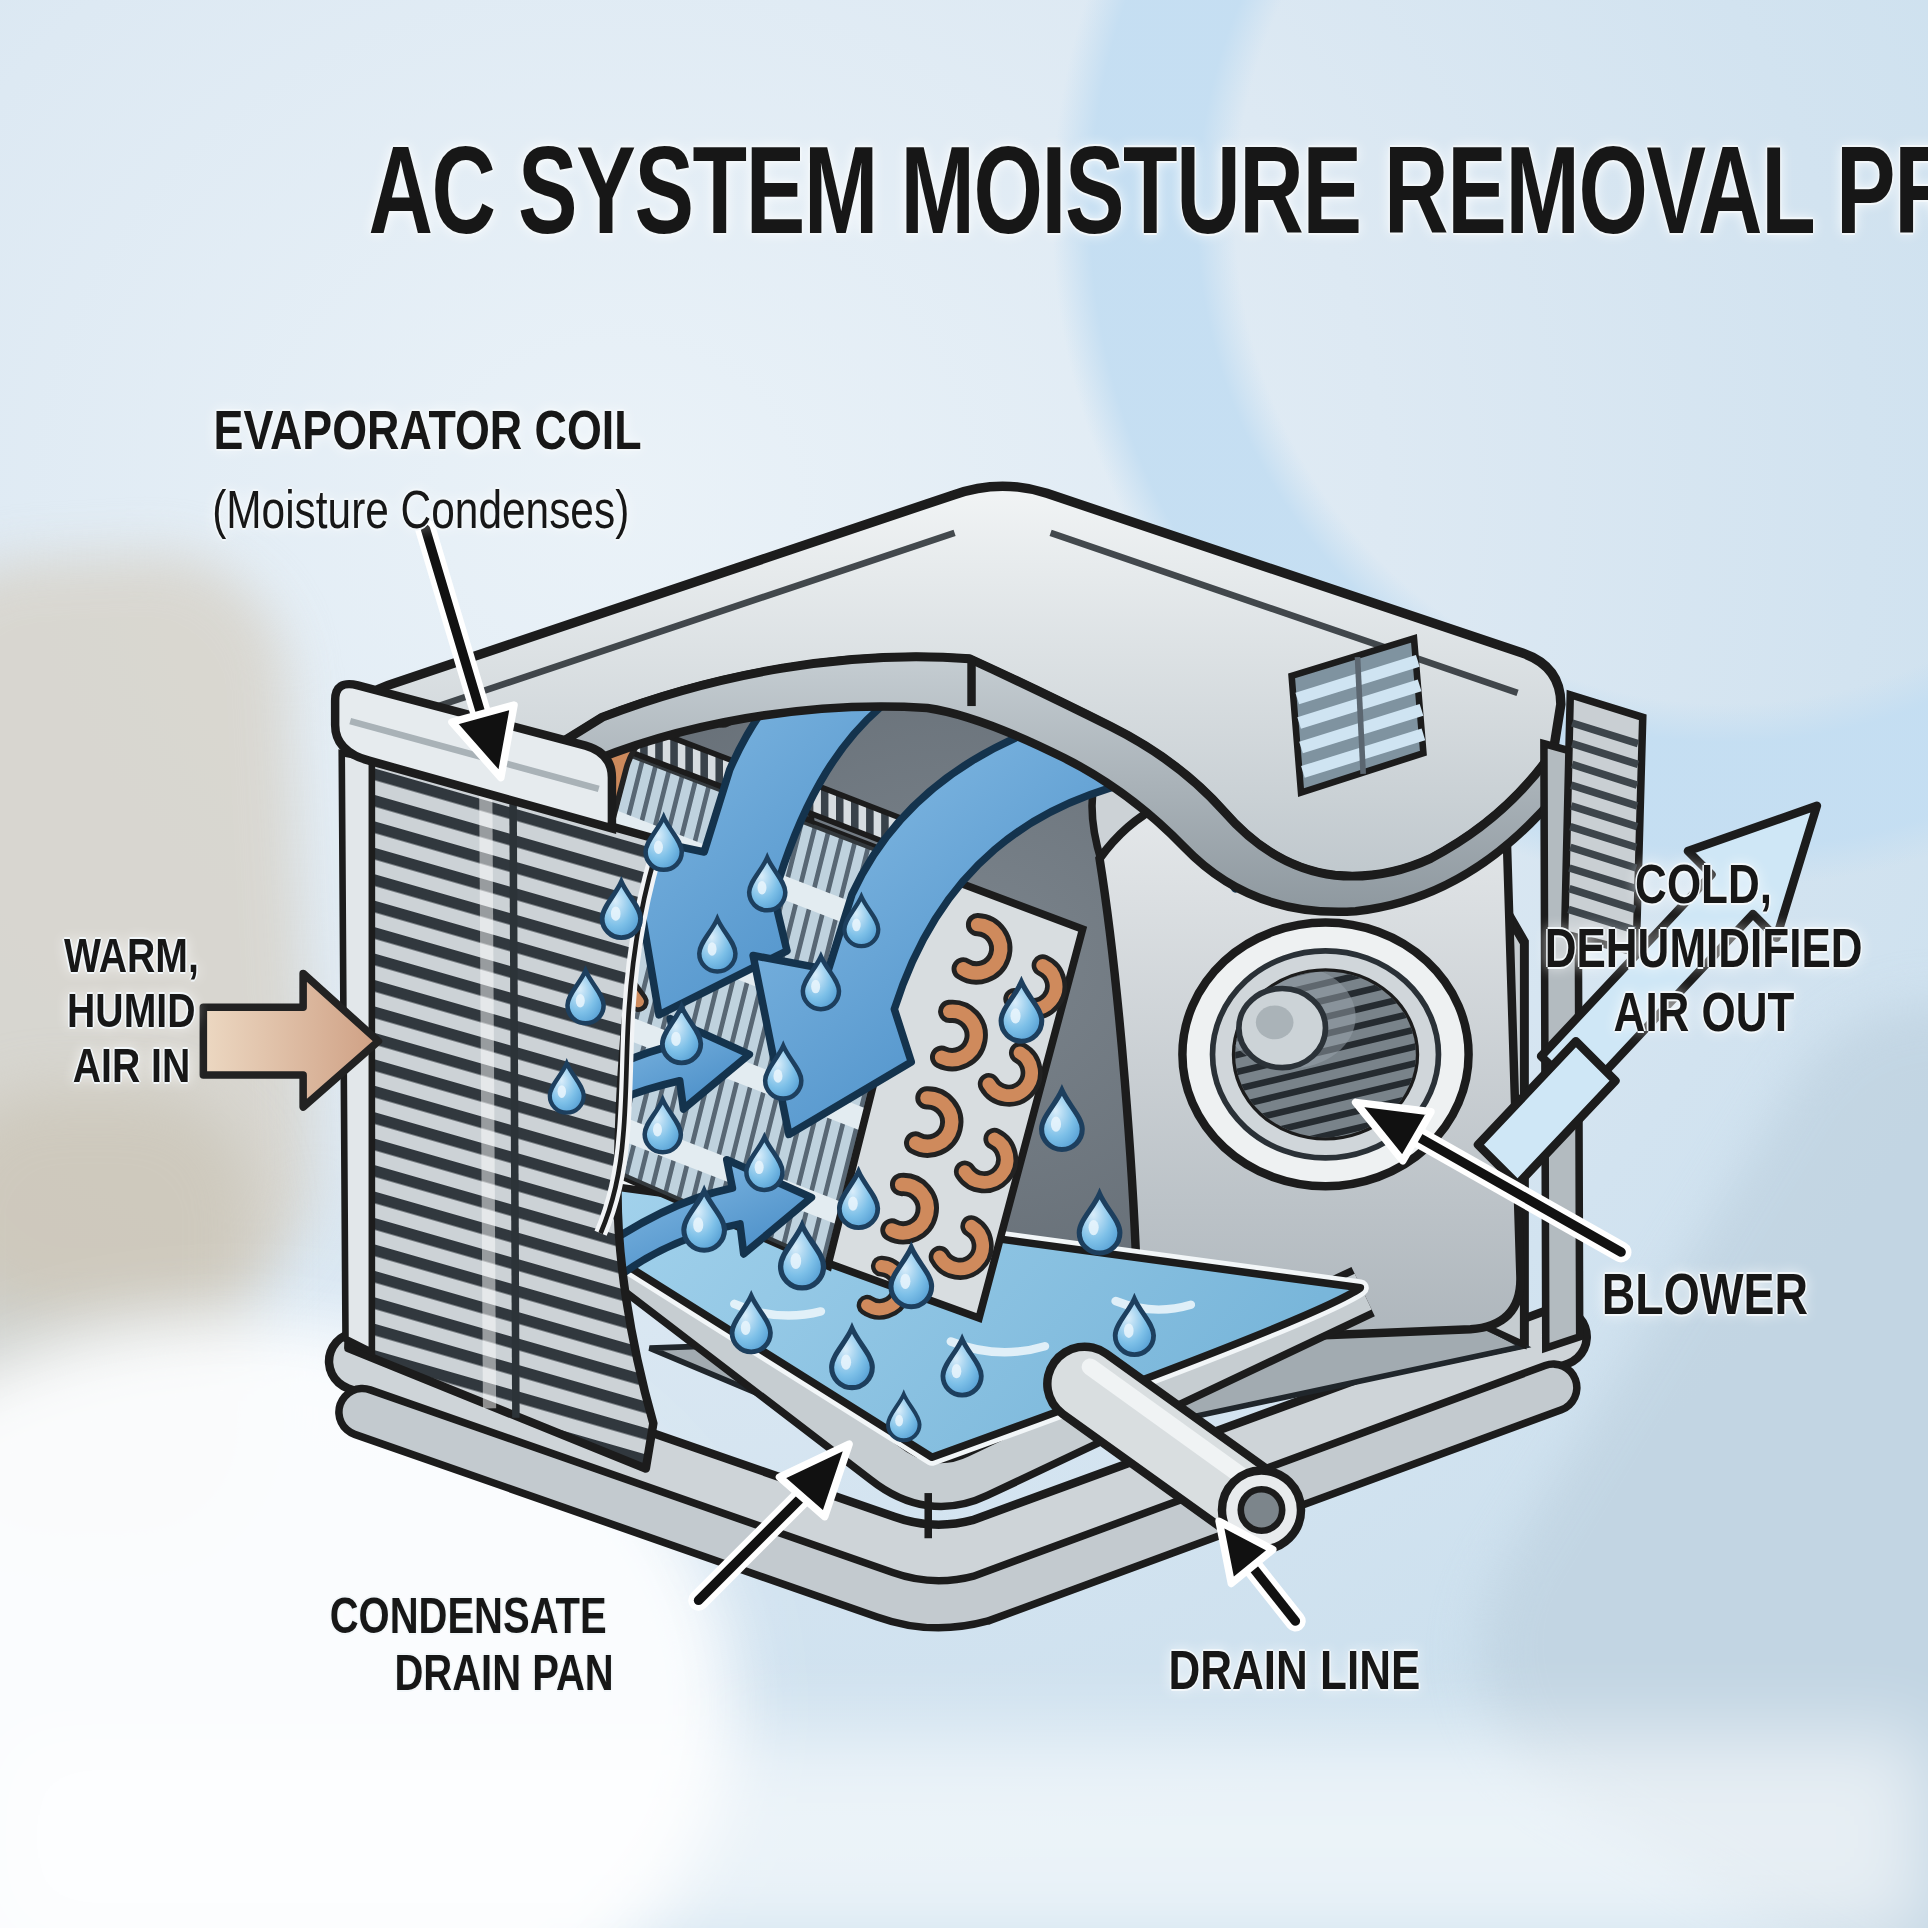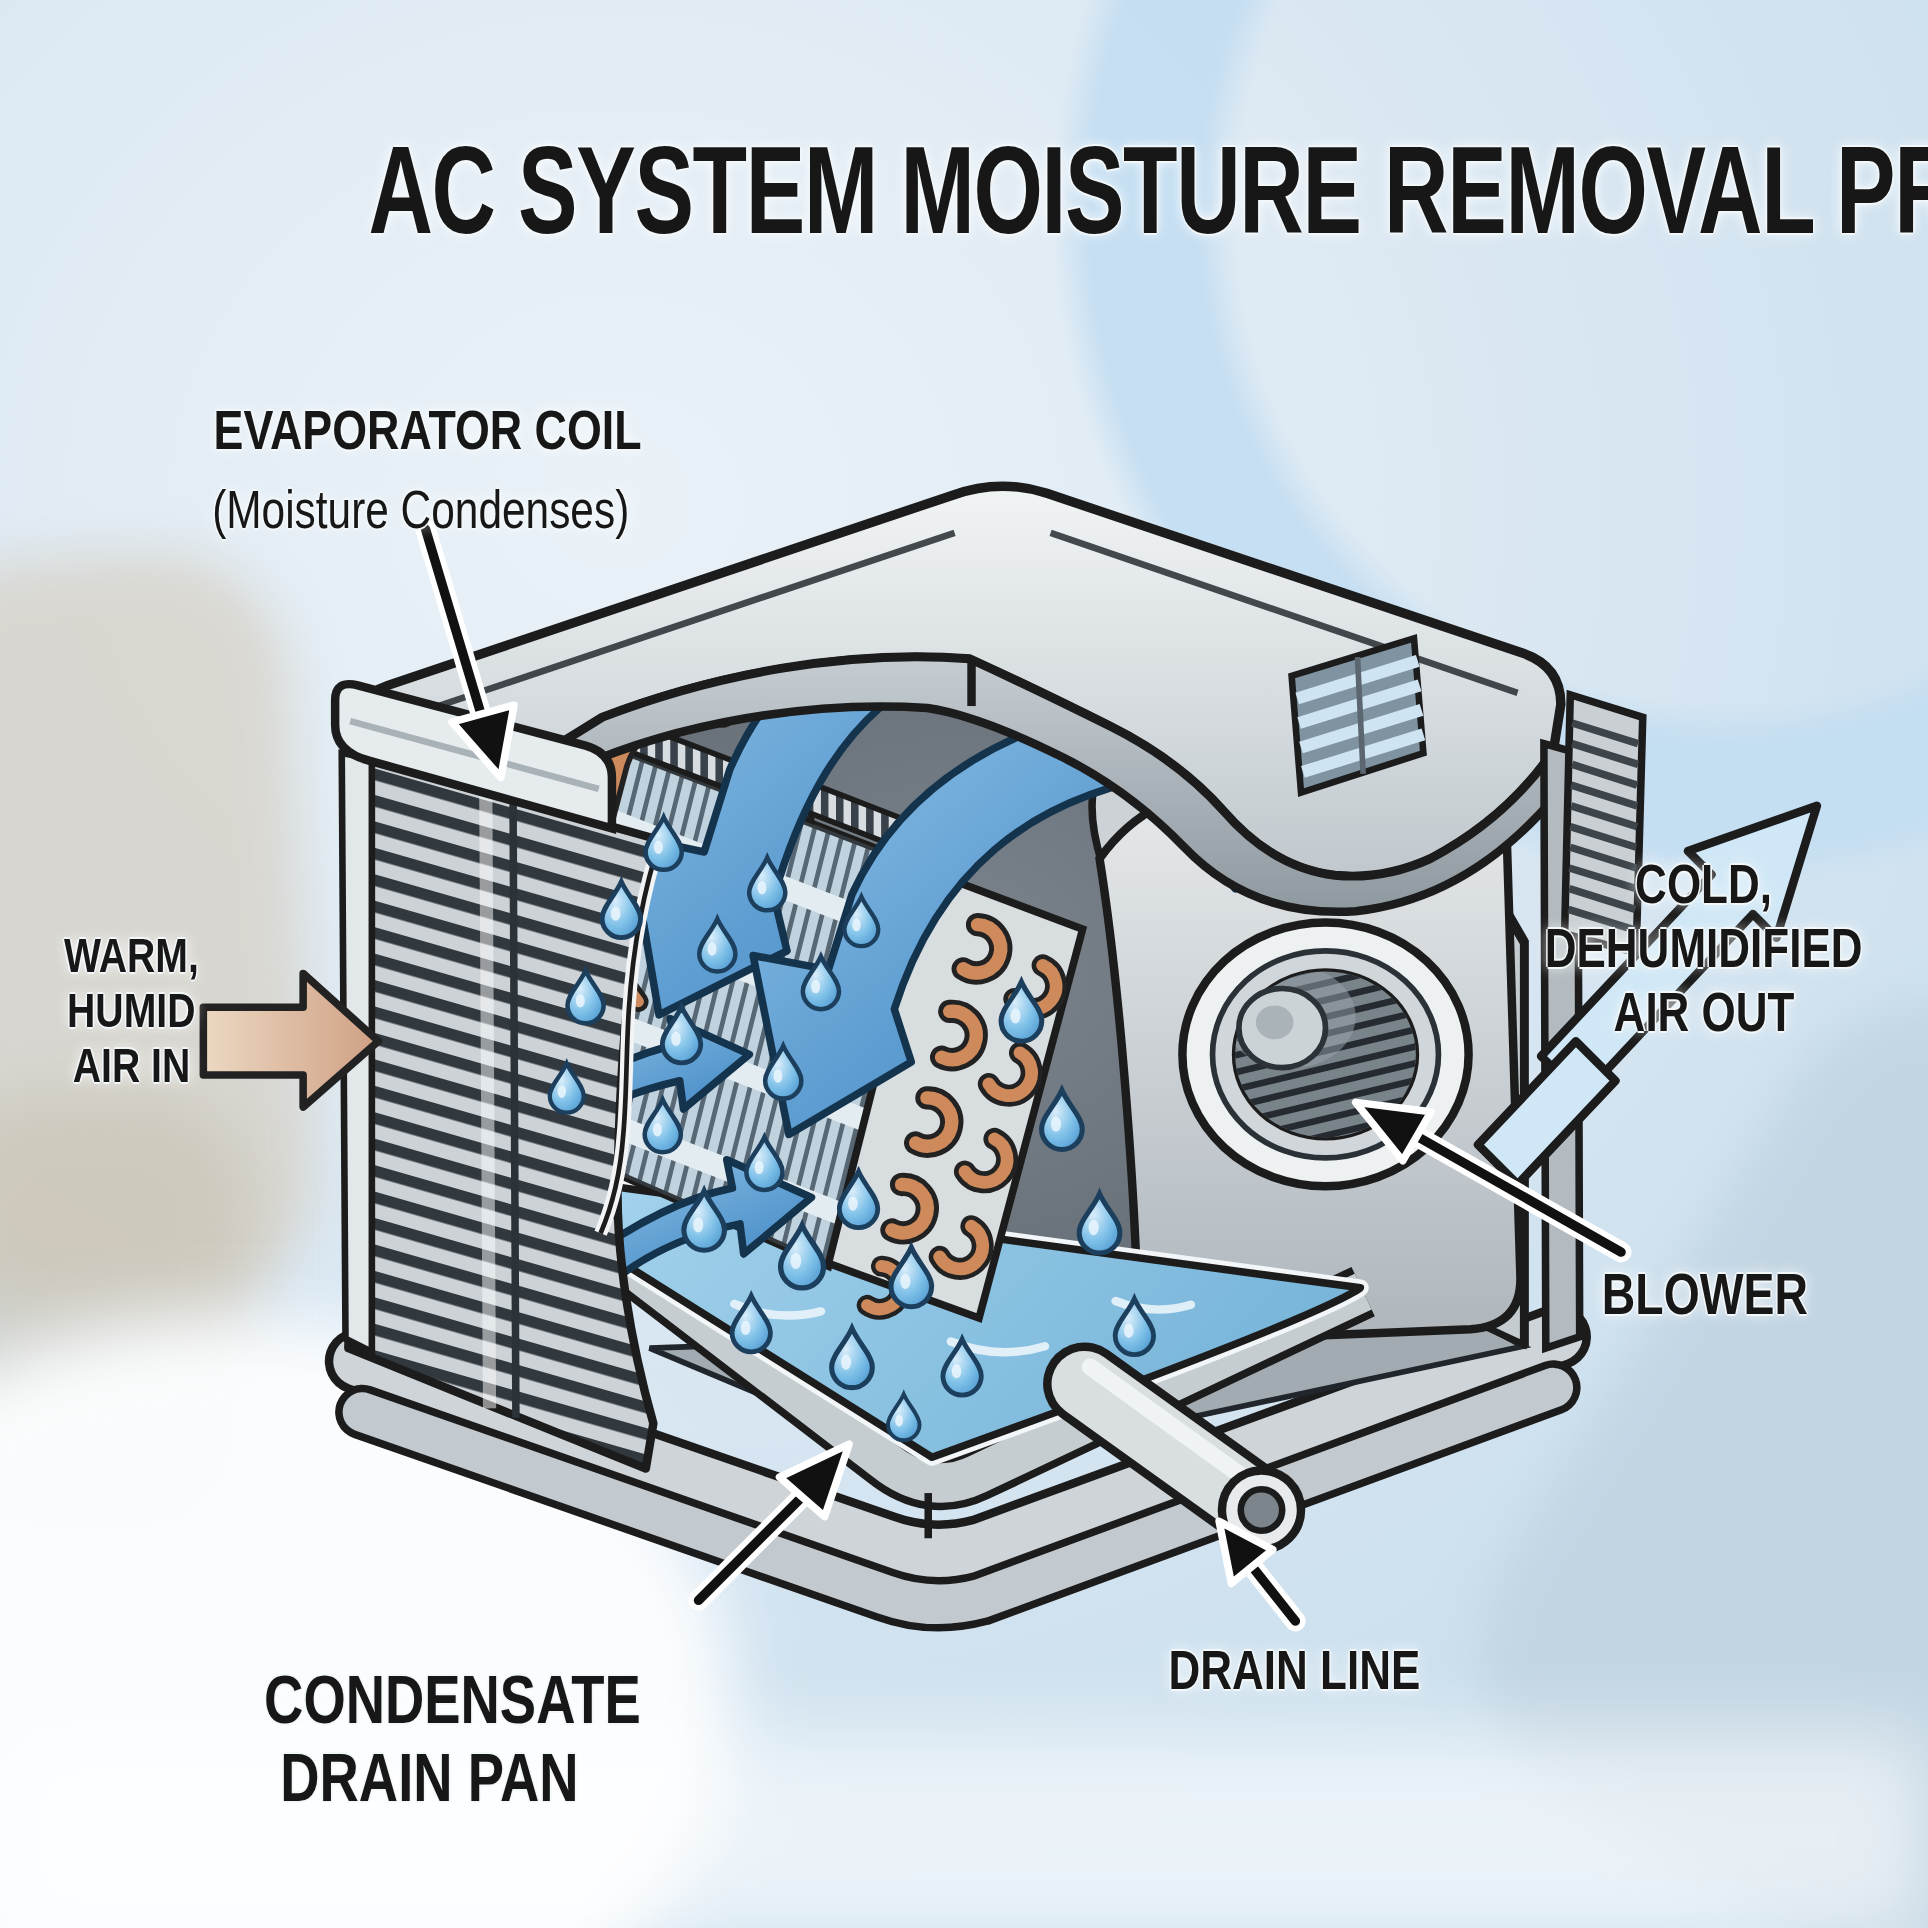--- a/index.html
+++ b/index.html
@@ -20,21 +20,21 @@
   .lbl{position:absolute;z-index:5;color:#171717;font-weight:bold;text-align:center;line-height:1.1;white-space:nowrap;
        text-shadow:0 1.9px 0 #f2f7fa, 0 -1.9px 0 #f2f7fa, 1.9px 0 0 #f2f7fa, -1.9px 0 0 #f2f7fa, 0 0 15px rgba(255,255,255,.95);}
   .lbl .cond{display:inline-block;transform:scaleX(.8);transform-origin:center;}
   .title{left:0;top:122px;width:1928px;font-size:124px;letter-spacing:-1.9px;}
   .title .cond{transform:scaleX(.72);}
   .evap{left:160px;top:399px;width:471px;font-size:56px;}
   .evap .sub{font-size:53px;font-weight:400;margin-top:20px;}
   .warm{left:28px;top:928px;width:207px;font-size:49px;line-height:1.12;}
   .cold{left:1497px;top:853px;width:414px;font-size:55px;line-height:1.16;}
   .blower-lbl{left:1554px;top:1262px;width:301px;font-size:58px;text-decoration:underline;}
-  .pan-lbl{left:217px;top:1661px;width:424px;font-size:68px;line-height:1.14;}
+  .pan-lbl{left:217px;top:1588px;width:424px;font-size:50px;line-height:1.14;text-align:right;}
   .drain-lbl{left:1111px;top:1640px;width:367px;font-size:55px;}
 </style>
 </head>
 <body>
 
 <div class="stage">
 
   <div class="decor beige-band"></div>
   <div class="decor beige-dark"></div>
   <div class="decor swoosh-tr"></div>

